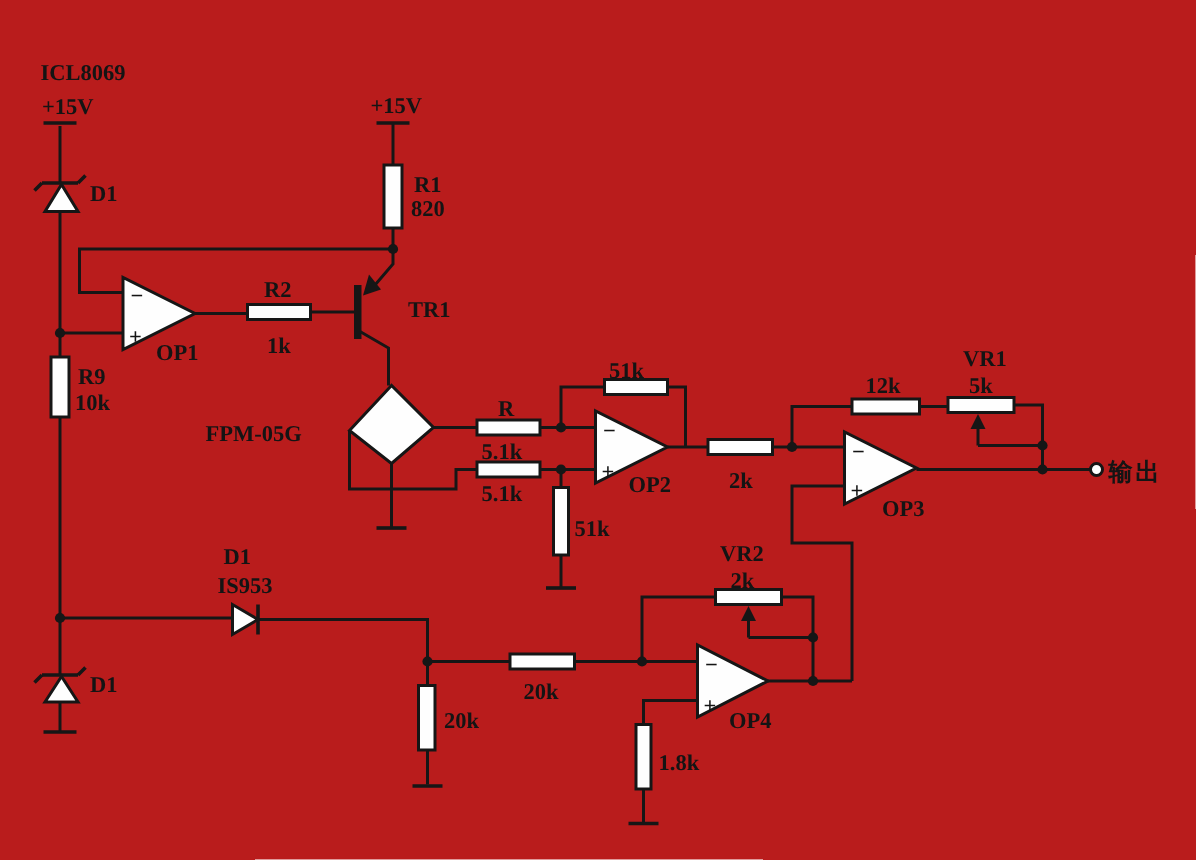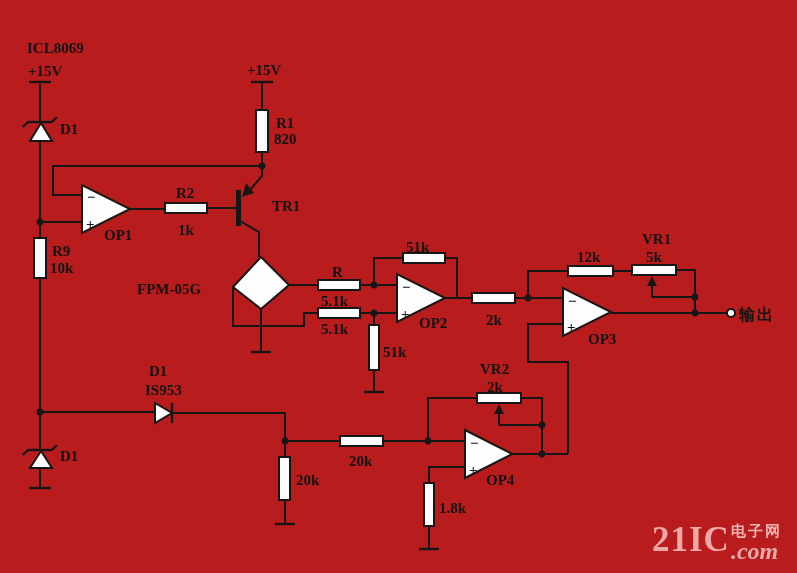--- a/index.html
+++ b/index.html
@@ -198,20 +198,13 @@
   <text x="87" y="202" class="sign">−</text>
   <text x="86" y="229" class="sign">+</text>
   <text x="402" y="292" class="sign">−</text>
   <text x="401" y="319" class="sign">+</text>
   <text x="568" y="306" class="sign">−</text>
   <text x="567" y="332" class="sign">+</text>
   <text x="470" y="448" class="sign">−</text>
   <text x="469" y="475" class="sign">+</text>
 </svg>
 
-<div class="watermark">
-  <span class="wm-brand">21IC</span>
-  <span class="wm-col">
-    <span class="wm-site">电子网</span>
-    <span class="wm-suffix">.com</span>
-  </span>
 </div>
-</div>
 
 </body></html>

